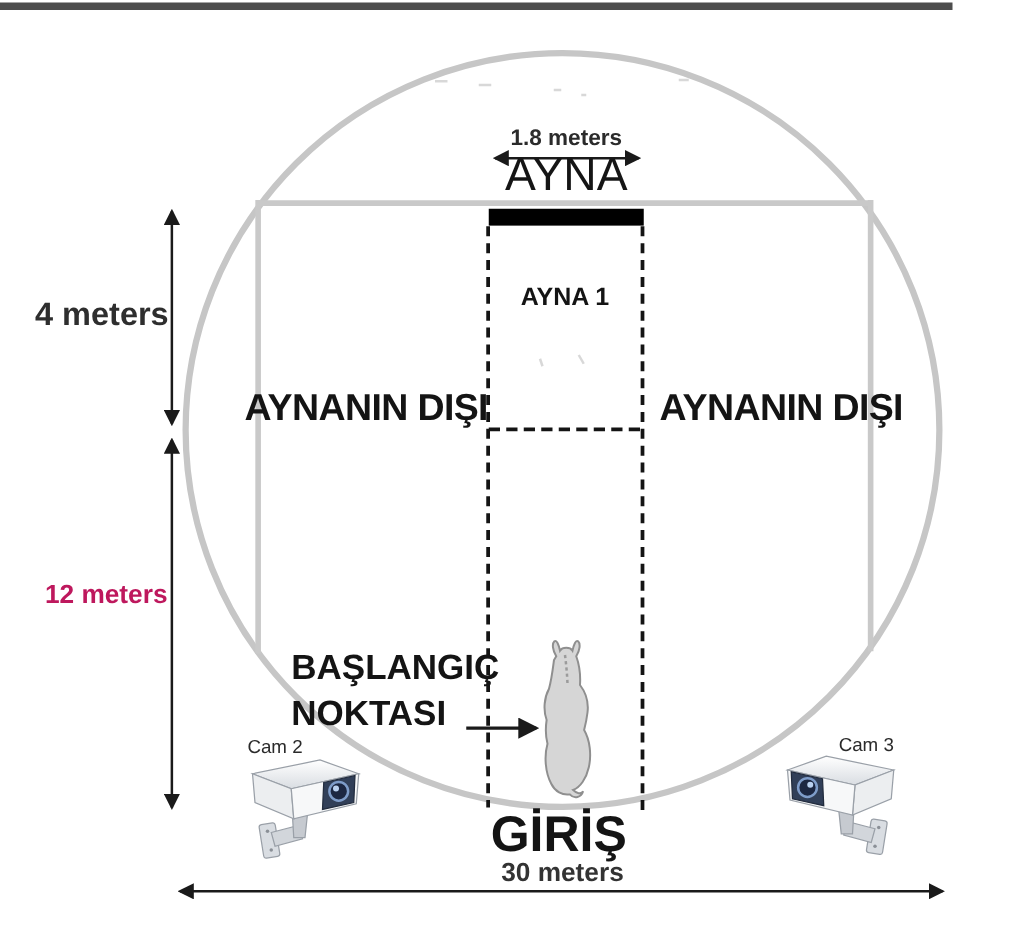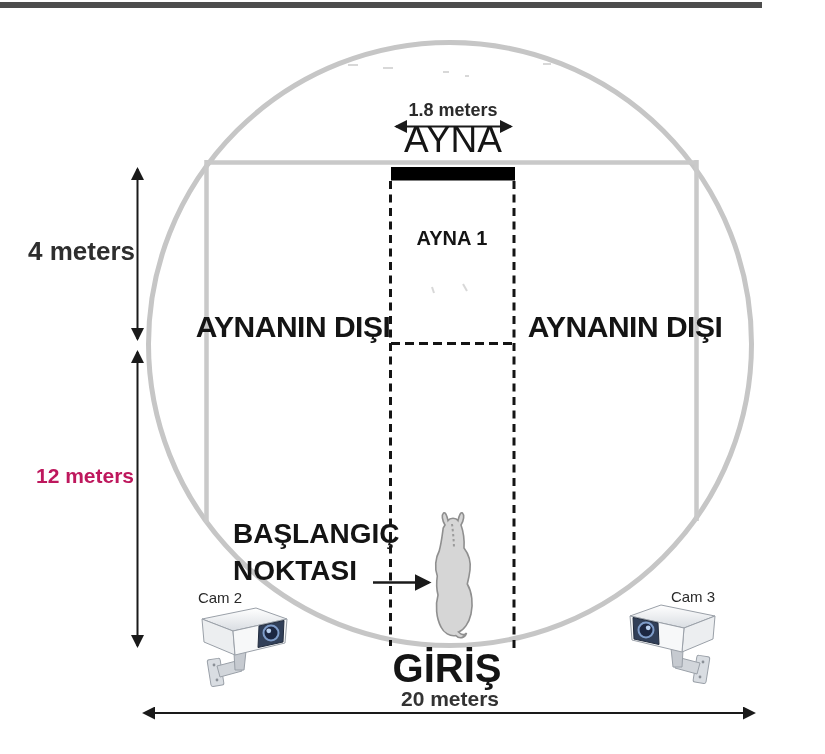--- a/index.html
+++ b/index.html
@@ -140,19 +140,19 @@
   </div>
 
   <div class="lbl lbl-mirror-width">1.8 meters</div>
   <div class="lbl lbl-mirror">AYNA</div>
   <div class="lbl lbl-zone1">AYNA 1</div>
   <div class="lbl lbl-outside lbl-outside-left">AYNANIN DIŞI</div>
   <div class="lbl lbl-outside lbl-outside-right">AYNANIN DIŞI</div>
   <div class="lbl lbl-start lbl-start-1">BAŞLANGIÇ</div>
   <div class="lbl lbl-start lbl-start-2">NOKTASI</div>
   <div class="lbl lbl-entrance">GİRİŞ</div>
-  <div class="lbl lbl-width-total">20 meters</div>
+  <div class="lbl lbl-width-total">30 meters</div>
   <div class="lbl lbl-4m">4 meters</div>
   <div class="lbl lbl-12m">12 meters</div>
   <div class="lbl lbl-cam lbl-cam2">Cam 2</div>
   <div class="lbl lbl-cam lbl-cam1">Cam 3</div>
 
 </div>
 
 </body></html>

